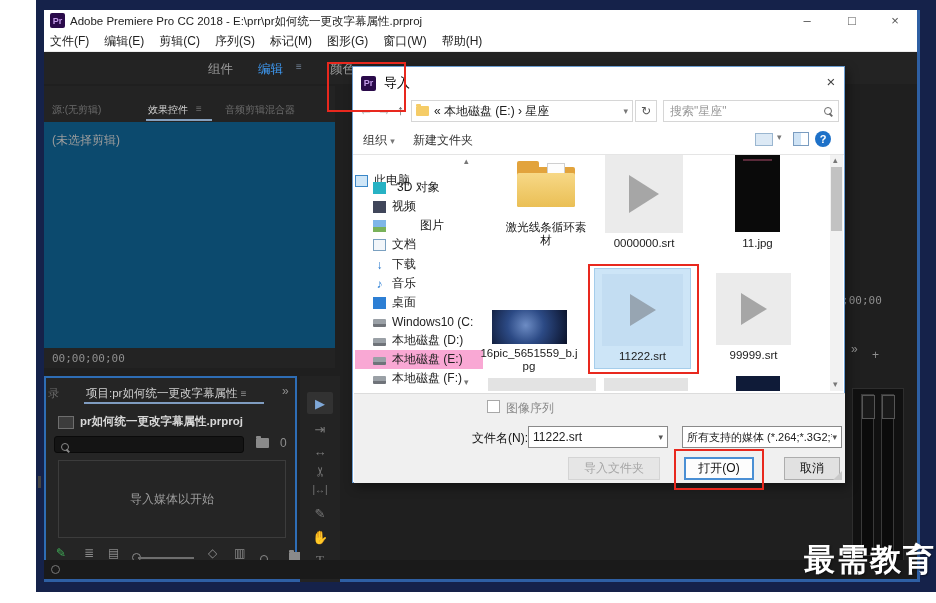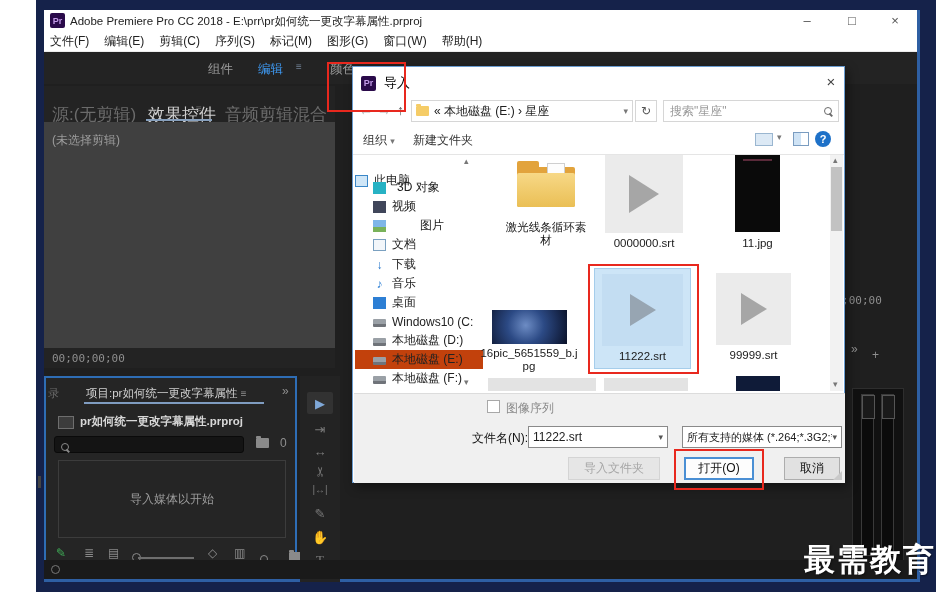--- a/index.html
+++ b/index.html
@@ -22,24 +22,24 @@
   .winctl{top:3px;font-size:13px;color:#555;width:30px;text-align:center;}
   .menubar{left:0;top:22px;width:100%;height:20px;background:#ffffff;border-bottom:1px solid #ececec;
            display:flex;align-items:center;padding-left:6px;box-sizing:border-box;color:#222;}
   .menubar span{margin-right:15px;font-size:12px;}
   .wsbar{left:0;top:42px;width:100%;height:32px;background:#232323;color:#9c9c9c;}
   .wsbar .tab{top:9px;font-size:12.5px;}
   .ws-active{color:#3f9bf5;}
 
   
   .monitor-panel{left:0;top:76px;width:291px;height:282px;background:#232323;}
-  .mp-tab{top:17px;font-size:17px;color:#6b6b6b;}
+  .mp-tab{top:17px;font-size:10px;color:#6b6b6b;}
   .mp-active{color:#cfcfcf;}
   .mp-underline{left:102px;top:33px;width:66px;height:2px;background:#87a0bd;}
-  .mp-body{left:0;top:36px;width:291px;height:226px;background:#404040;}
+  .mp-body{left:0;top:36px;width:291px;height:226px;background:#0c4a6e;}
   .mp-empty{left:8px;top:10px;color:#9c9c9c;font-size:12px;}
   .tc{font-family:"DejaVu Sans Mono","Liberation Mono",monospace;color:#8f8f8f;font-size:11px;}
 
   
   .proj-panel{left:0;top:366px;width:253px;height:196px;background:#252525;
               border:2px solid #2e6db5;box-sizing:border-box;}
   .pp-tabclip{left:2px;top:8px;color:#6b6b6b;font-size:11.5px;}
   .pp-tab{left:40px;top:8px;color:#d0d0d0;font-size:11.5px;}
   .pp-underline{left:38px;top:24px;width:180px;height:2px;background:#7f9cc0;}
   .pp-chev{left:236px;top:6px;color:#8f8f8f;}
@@ -88,21 +88,21 @@
   .sep-h{left:0;top:87px;width:491px;height:1px;background:#e5e5e5;}
   .help-circle{left:462px;top:64px;width:16px;height:16px;border-radius:50%;background:#1e71c8;color:#fff;
                font-size:11px;text-align:center;line-height:16px;font-weight:bold;}
   .viewicon{left:402px;top:66px;width:18px;height:13px;background:#dce9f5;border:1px solid #9ab6d0;box-sizing:border-box;}
   .paneicon{left:440px;top:65px;width:16px;height:14px;border:1px solid #7a9cc0;box-sizing:border-box;background:#fff;}
   .paneicon::after{content:"";position:absolute;left:0;top:0;width:7px;height:12px;background:#cfe3f5;}
 
   
   .nav-row{left:2px;height:19px;display:flex;align-items:center;gap:6px;width:110px;font-size:12px;color:#222;}
   .nav-ind{padding-left:18px;}
-  .nav-sel{background:#c2410c;}
+  .nav-sel{background:#f9a8d4;}
   .nic{display:inline-block;width:13px;height:12px;flex:none;}
   .nic-computer{background:#cfe6f7;border:1.5px solid #3a87c8;box-sizing:border-box;}
   .nic-3d{background:#27b2c4;}
   .nic-video{background:#40465a;}
   .nic-picture{background:linear-gradient(#7fb6e8 55%,#79b25a 45%);}
   .nic-document{background:#f2f6fa;border:1px solid #7aa0c0;box-sizing:border-box;}
   .nic-download{background:transparent;color:#1e71c8;font-size:12px;line-height:12px;text-align:center;}
   .nic-music{background:transparent;color:#2d7fd4;font-size:12px;line-height:12px;text-align:center;}
   .nic-desktop{background:#2d7fd4;}
   .nic-drive{background:linear-gradient(#9aa0a6 60%,#6f7379 40%);height:8px;margin-top:3px;border-radius:1px;}

